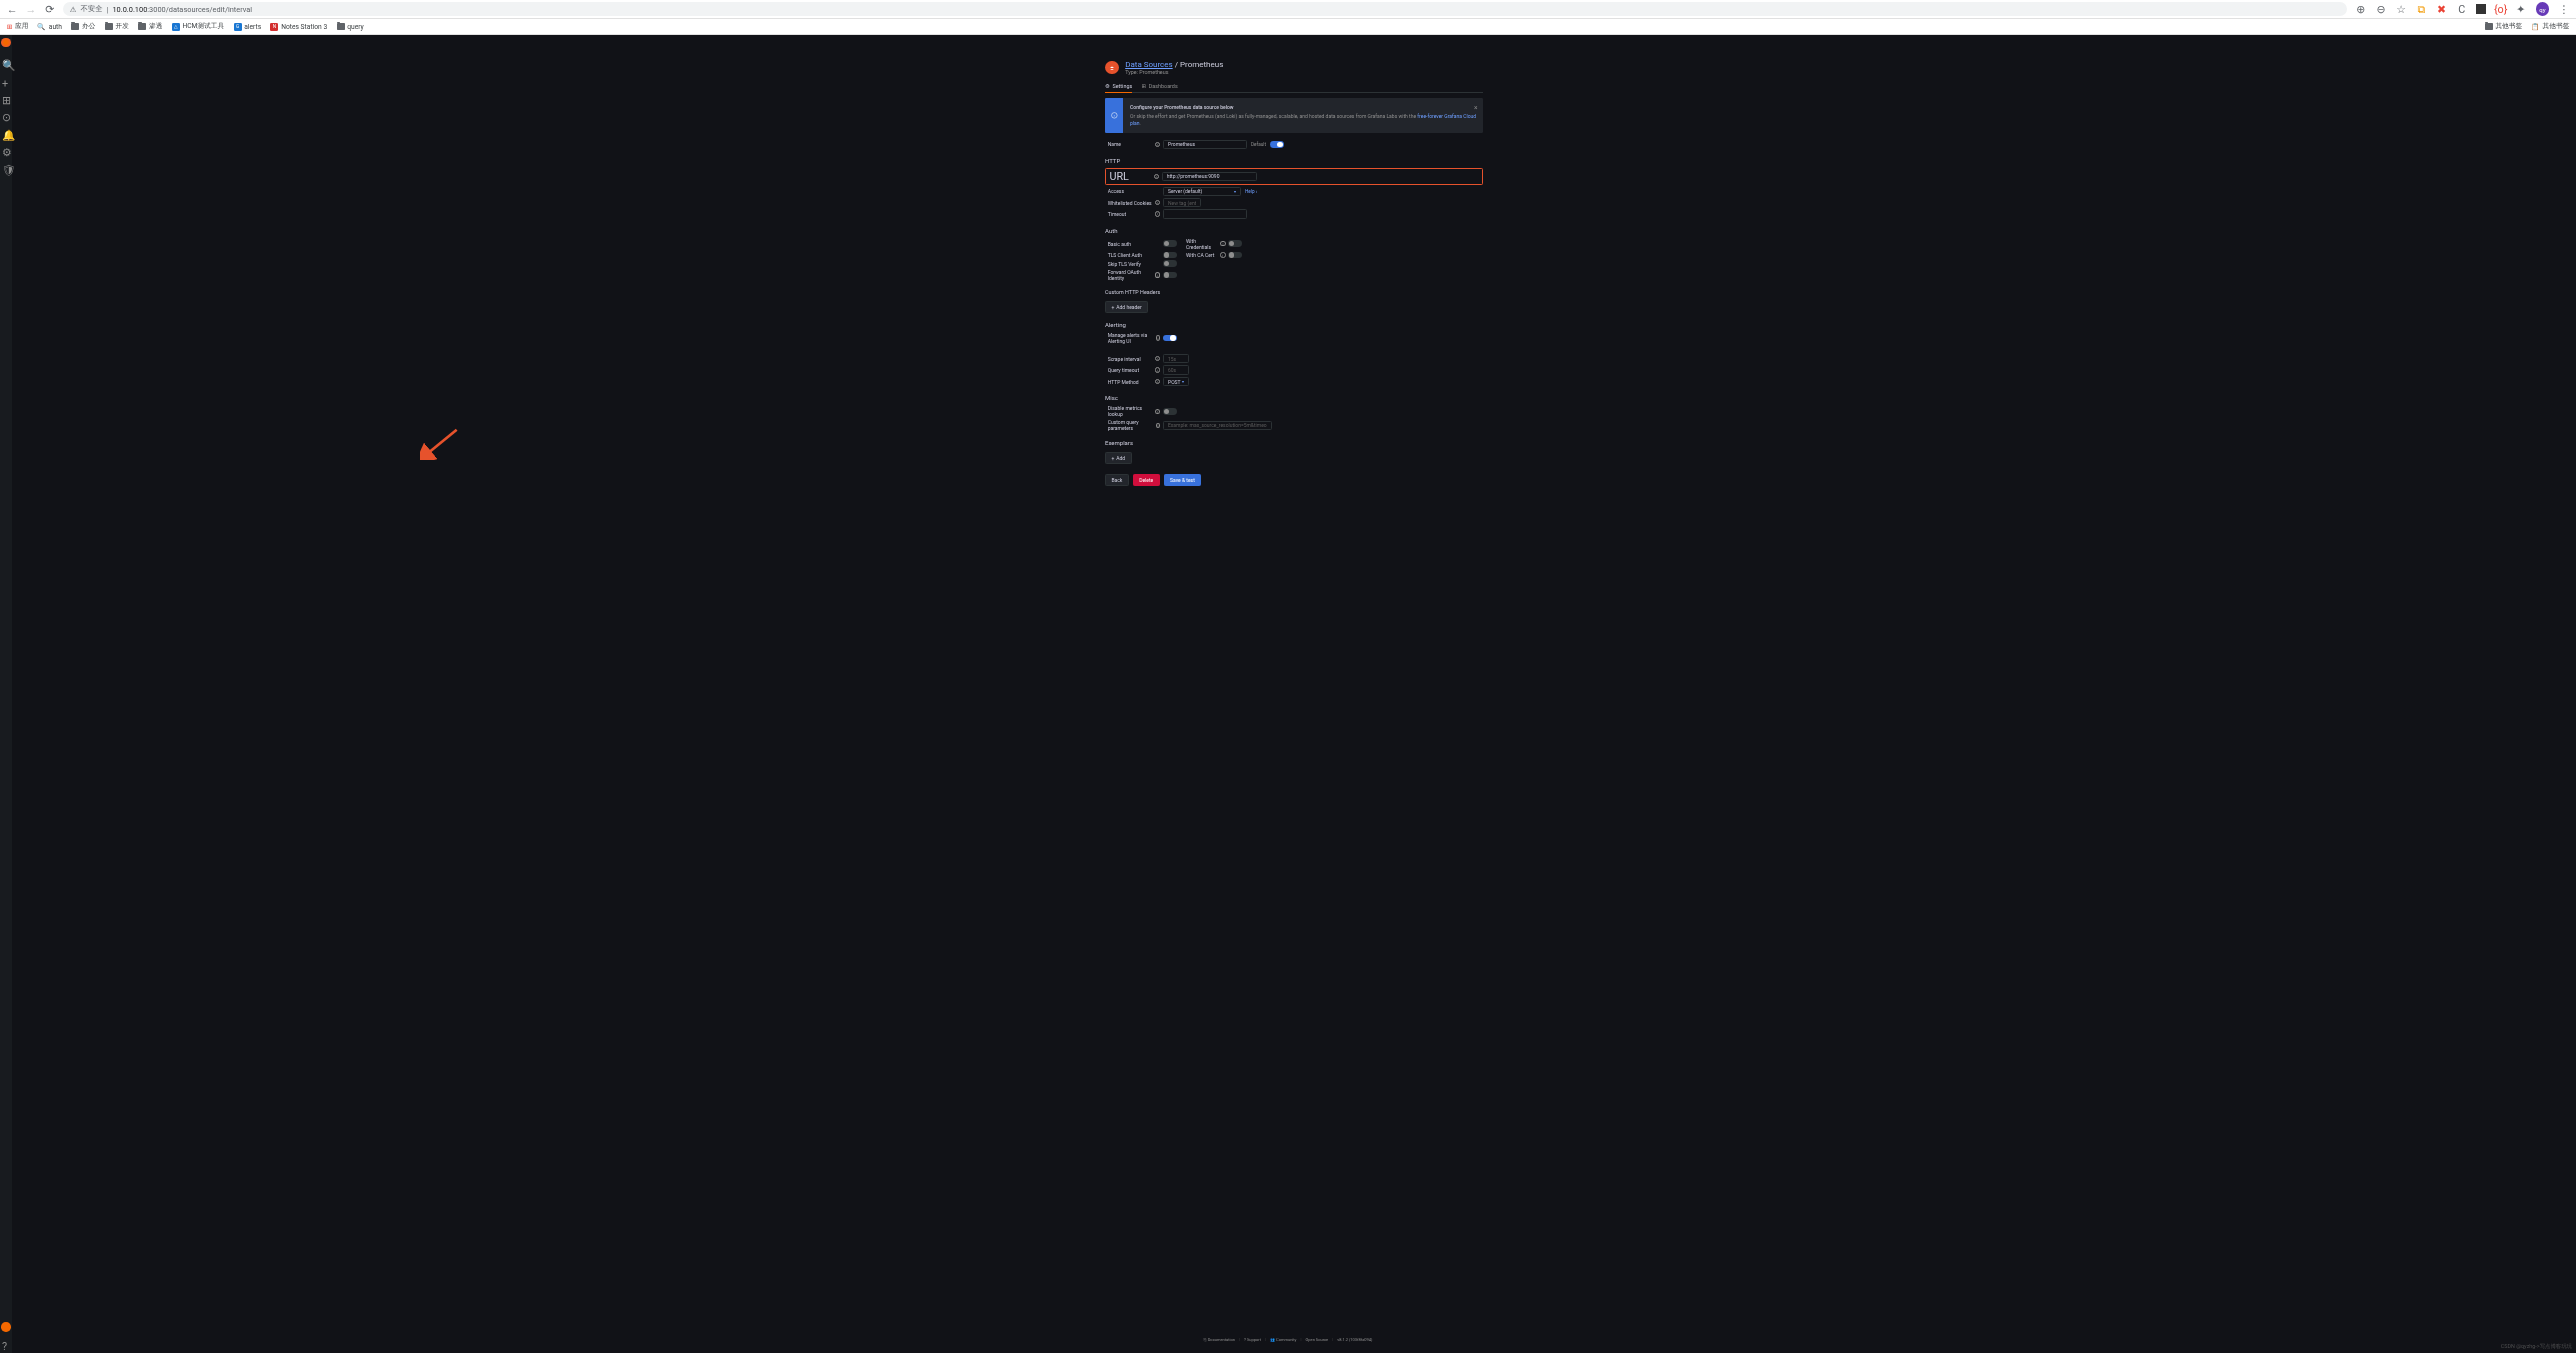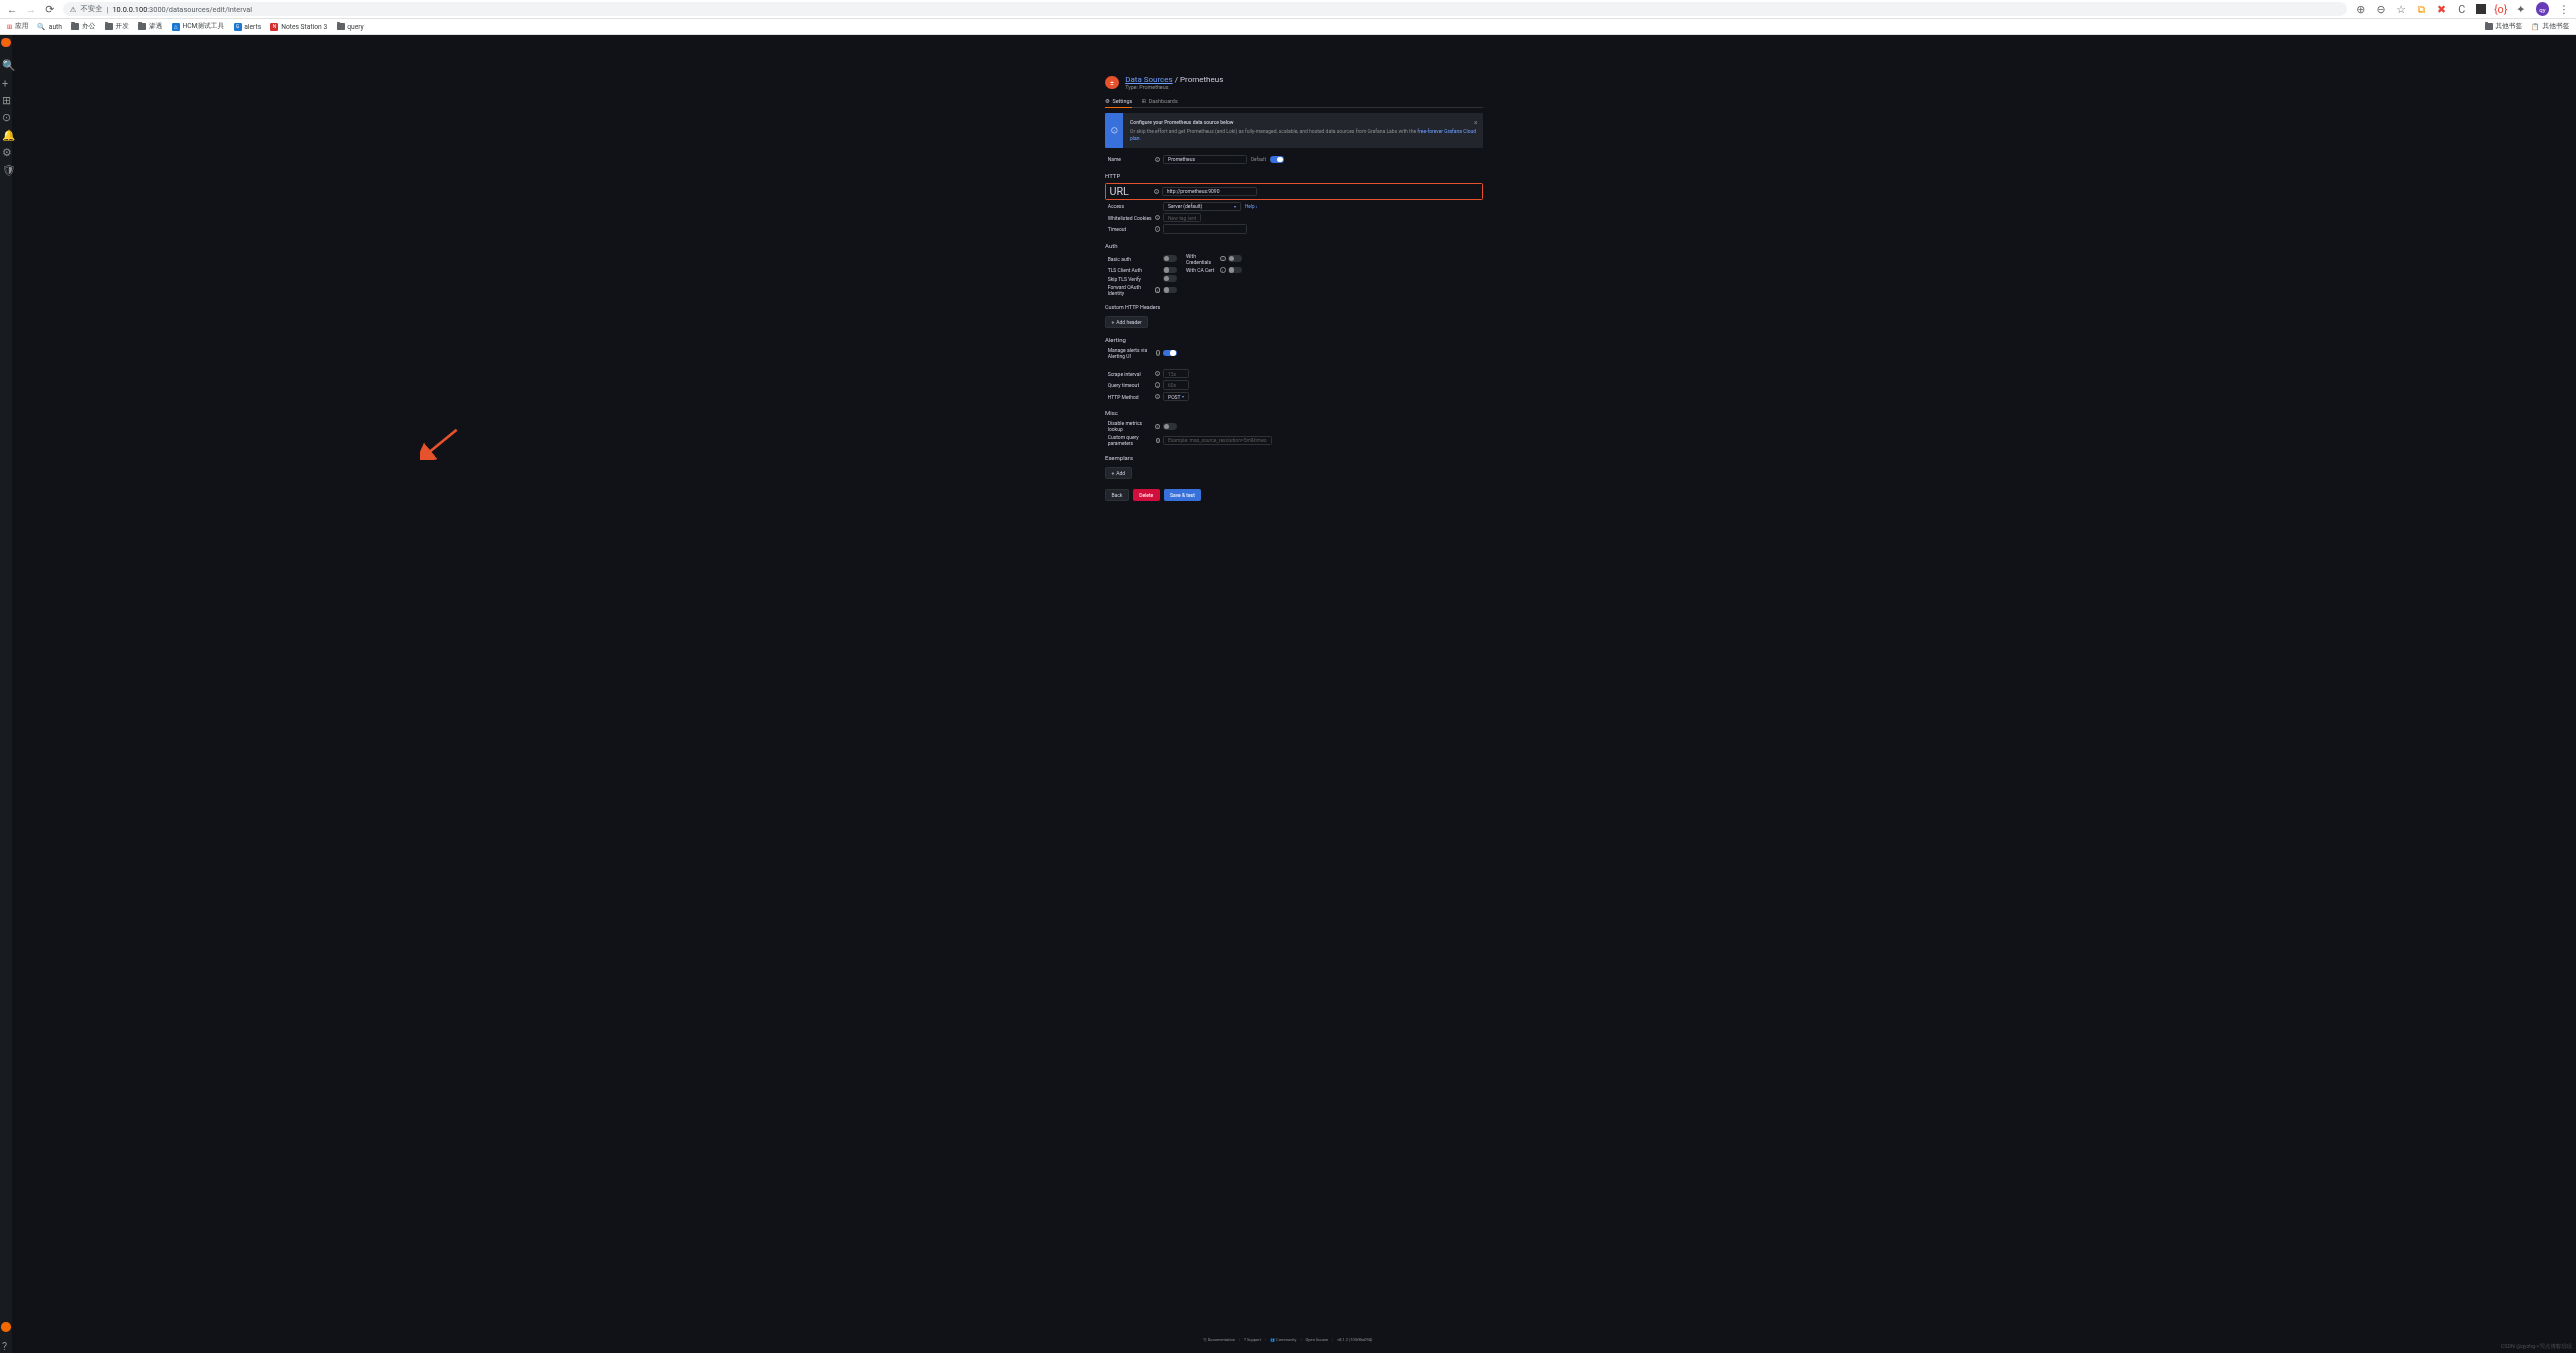--- a/index.html
+++ b/index.html
@@ -27,21 +27,21 @@
 
 
 .sidebar{width:12px;background:#181b1f;display:flex;flex-direction:column;align-items:center;padding-top:2.7px;gap:9.4px}
 .sb-logo{width:9.4px;height:9.4px;background:radial-gradient(circle,#f46800 30%,#f05a28 70%);border-radius:50%;margin-bottom:2.7px}
 .sb-icon{width:8px;height:8px;color:#8e8e8e;cursor:pointer}
 .sb-bottom{margin-top:auto;margin-bottom:5.4px;display:flex;flex-direction:column;gap:8px;align-items:center}
 .sb-avatar{width:9.4px;height:9.4px;border-radius:50%;background:#f46800}
 
 
 .content{flex:1;overflow-y:auto;position:relative}
-.page{max-width:378px;margin:15px auto;padding:25px 0 20px}
+.page{max-width:378px;margin:0 auto;padding:25px 0 20px}
 .page-header{display:flex;align-items:center;gap:6.7px;margin-bottom:5.4px}
 .ds-icon{width:13.5px;height:13.5px;border-radius:50%;background:#e6522c;display:flex;align-items:center;justify-content:center}
 .ds-icon svg{width:8px;height:8px}
 .breadcrumb{font-size:8px;color:#ccccdc}
 .breadcrumb a{color:#6e9fff;text-decoration:underline}
 .subtitle{font-size:5.4px;color:#8e8e8e}
 
 .tabs{display:flex;gap:9.4px;border-bottom:0.7px solid #2c3235;margin-bottom:5.4px;font-size:5.4px}
 .tab{display:flex;align-items:center;gap:2.7px;padding:2.7px 0;color:#8e8e8e;cursor:pointer}
 .tab.active{color:#ccccdc;border-bottom:1.3px solid #f46800;margin-bottom:-0.7px}

